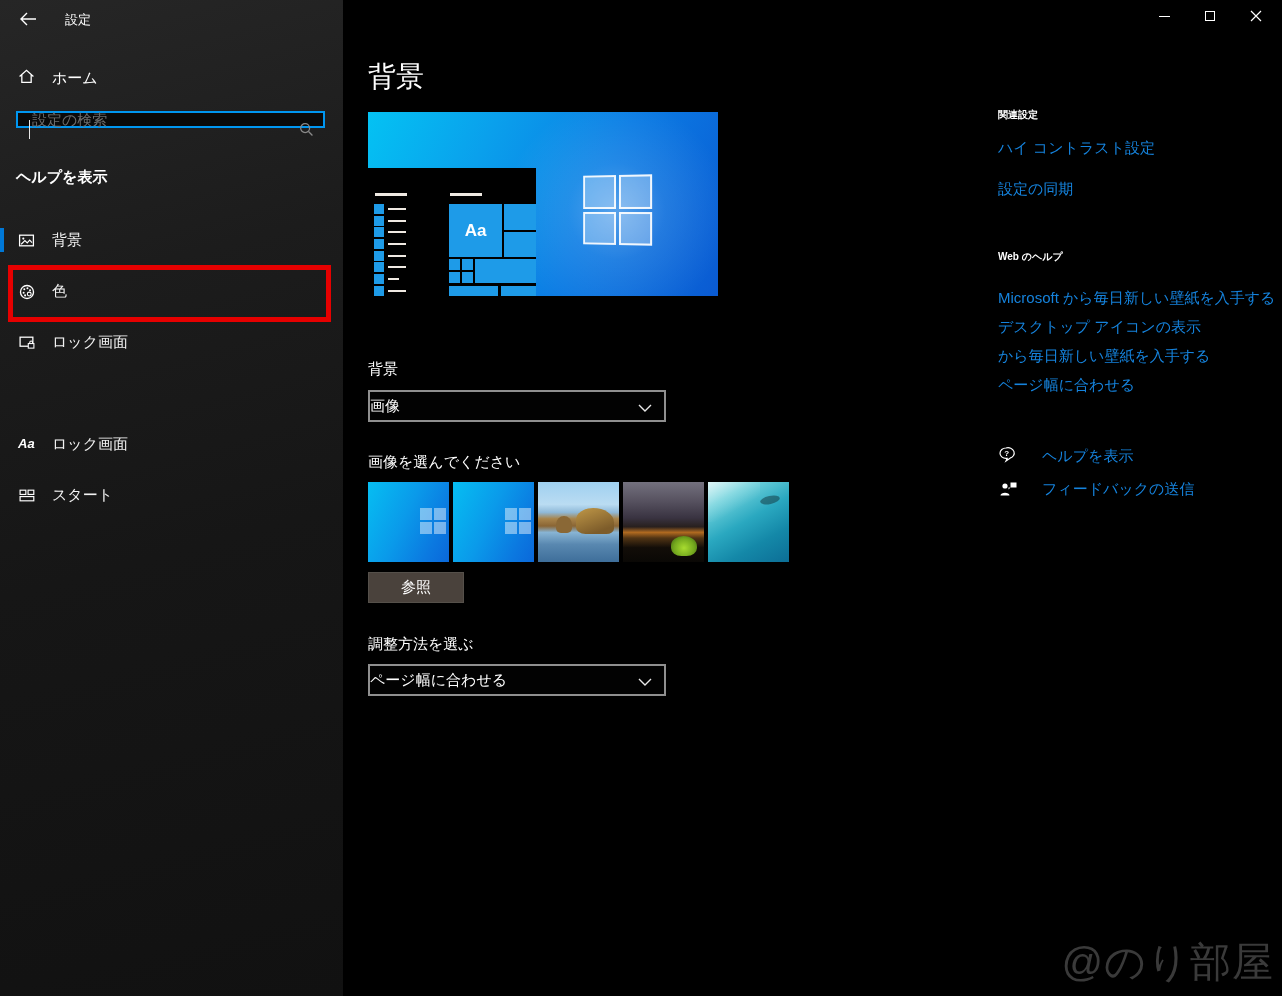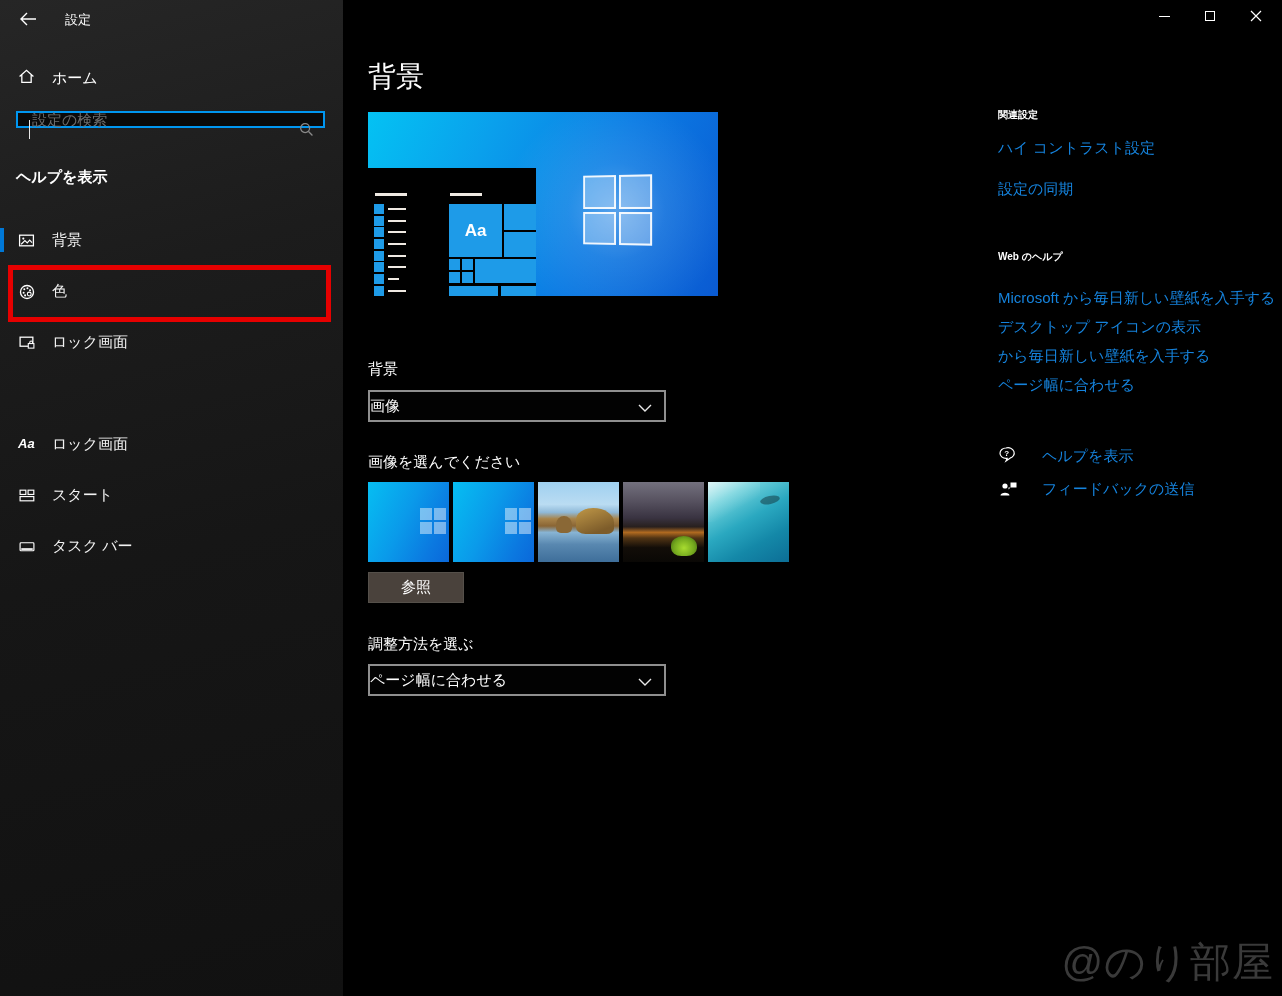--- a/index.html
+++ b/index.html
@@ -214,29 +214,20 @@
       <span class="nav-icon">
         <svg width="18" height="17" viewBox="0 0 16 16">
             <rect x="1.5" y="3" width="5.4" height="4" stroke="#fff" stroke-width="1.1" fill="none"></rect>
             <rect x="9" y="3" width="5.4" height="4" stroke="#fff" stroke-width="1.1" fill="none"></rect>
             <rect x="1.5" y="9" width="12.9" height="4" stroke="#fff" stroke-width="1.1" fill="none"></rect>
           </svg>
       </span>
       <span class="nav-label">スタート</span>
     </div>
 
-    <div class="nav-item" style="top:524px">
-      <span class="nav-icon">
-        <svg width="18" height="17" viewBox="0 0 16 16">
-            <rect x="1.5" y="4.5" width="13" height="7.5" rx="0.8" stroke="#fff" stroke-width="1.1" fill="none"></rect>
-            <rect x="2.6" y="9.6" width="10.8" height="1.6" fill="#fff"></rect>
-          </svg>
-      </span>
-      <span class="nav-label">タスク バー</span>
-    </div>
 
     <div class="red-box"></div>
   </div>
 
   <div class="window-controls">
     <div class="wc-btn">
         <span class="wc-min-glyph"></span>
       </div>
     <div class="wc-btn">
         <span class="wc-max-glyph"></span>

